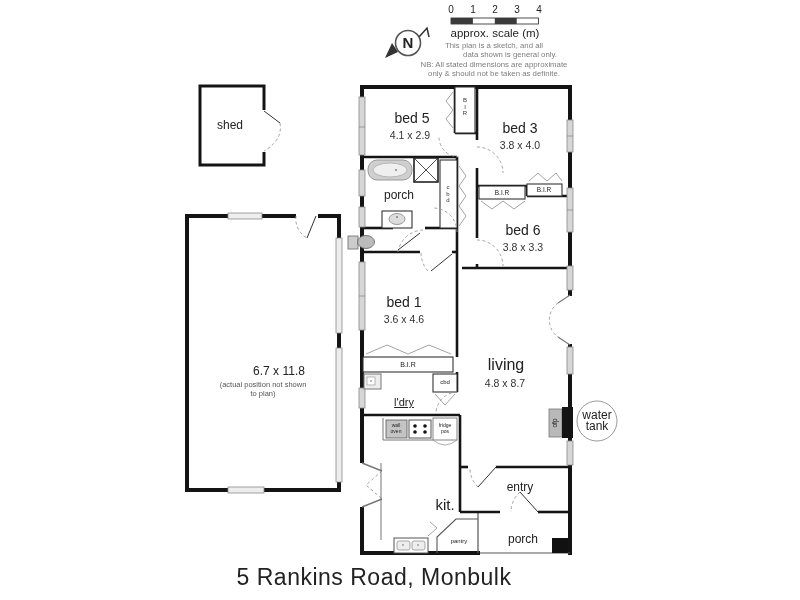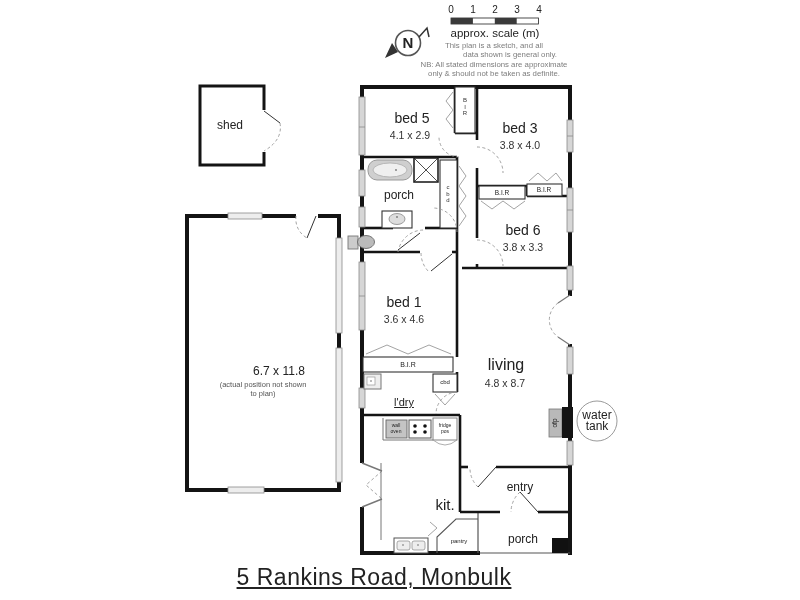--- a/index.html
+++ b/index.html
@@ -274,14 +274,14 @@
 d</div>
 <div class="lbl" style="left:502px;top:189px;font-size:6.5px;">B.I.R</div>
 <div class="lbl" style="left:544px;top:186px;font-size:6.5px;">B.I.R</div>
 <div class="lbl" style="left:408px;top:361px;font-size:7px;">B.I.R</div>
 <div class="lbl tiny" style="left:445px;top:379px;">cbd</div>
 <div class="lbl wrap" style="left:396px;top:423px;width:20px;font-size:5px;line-height:5.5px;">wall oven</div>
 <div class="lbl wrap" style="left:445px;top:423px;width:20px;font-size:5px;line-height:5.5px;">fridge pos</div>
 <div class="vert lbl" style="left:555px;top:423px;">ofp</div>
 <div class="lbl wrap" style="left:597px;top:410px;width:48px;font-size:12px;line-height:10.5px;">water tank</div>
 
-<div class="lbl addr" style="left:374px;top:564px;text-decoration:underline;">5 Rankins Road, Monbulk</div>
+<div class="lbl addr" style="left:374px;top:564px;">5 Rankins Road, Monbulk</div>
 </div>
 
 </body></html>

